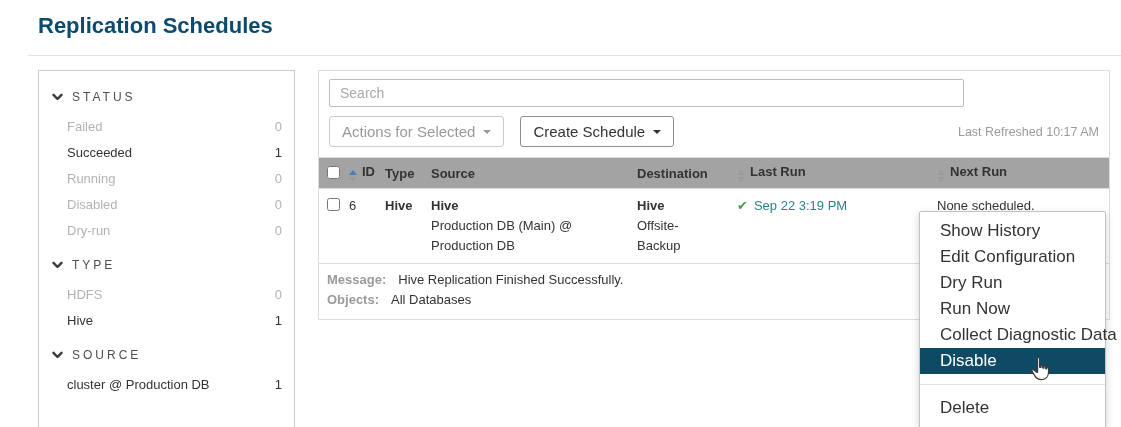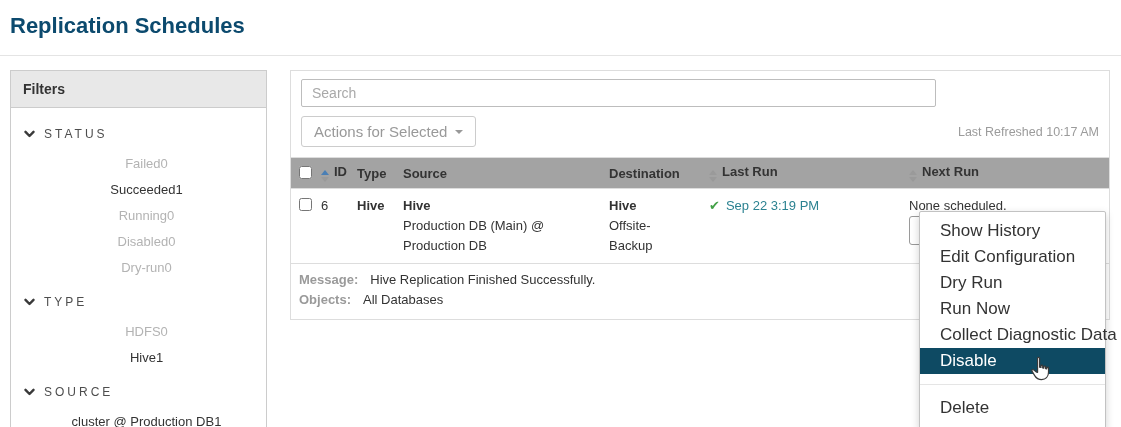--- a/index.html
+++ b/index.html
@@ -8,20 +8,21 @@
     font-family: "Liberation Sans", sans-serif;
     color: #333;
     -webkit-font-smoothing: antialiased;
   }
   .page {
     position: relative;
     width: 1121px;
     height: 427px;
     overflow: hidden;
     background: #fff;
+    padding-left: 28px;
   }
   .page-title {
     margin: 0;
     padding: 13px 0 0 10px;
     font-size: 22px;
     font-weight: bold;
     color: var(--title, #0c4a6e);
   }
   .top-rule {
     border: none;
@@ -60,21 +61,21 @@
     gap: 9px;
     font-size: 12px;
     letter-spacing: 3px;
     color: #4d4d4d;
     cursor: pointer;
     padding-left: 1px;
   }
   .section-items { margin-top: 9px; }
   .filter-item {
     display: flex;
-    justify-content: center;
+    justify-content: space-between;
     padding: 3.5px 0 3.5px 16px;
     font-size: 13px;
     line-height: 19px;
     color: #333;
     cursor: pointer;
   }
   .filter-item.muted, .filter-item.muted .filter-count { color: #b3b3b3; }
 
   
   .main {
@@ -208,21 +209,20 @@
 <body>
 
 <div class="page" style="--title: #0c4a6e; --link: #2b8291; --success-green: #43a047; --menu-highlight: #0e4a63;">
 
   <h1 class="page-title">Replication Schedules</h1>
   <hr class="top-rule">
 
   <div class="content">
 
     <div class="sidebar">
-      <div class="sidebar-header">Filters</div>
       <div class="sidebar-body">
 
         <div class="filter-section">
           <div class="section-header">
             <span><svg width="11" height="8" viewBox="0 0 11 8">
                   <path d="M1.5 1.8 L5.5 6 L9.5 1.8" stroke="#3a3a3a" stroke-width="2.4" fill="none" stroke-linecap="round" stroke-linejoin="round"></path>
                 </svg></span>
             <span>STATUS</span>
           </div>
           <div class="section-items">
@@ -288,20 +288,24 @@
 
     <div class="main">
 
       <div class="search-row">
         <input class="search-input" type="text" placeholder="Search" style="">
       </div>
 
       <div class="toolbar-row">
         <button class="btn btn-muted">
           <span>Actions for Selected</span>
+          <span class="caret-down"></span>
+        </button>
+        <button class="btn btn-strong">
+          <span>Create Schedule</span>
           <span class="caret-down"></span>
         </button>
         <span class="last-refreshed">Last Refreshed 10:17 AM</span>
       </div>
 
       <table class="sched-table">
         <colgroup>
           <col style="width:26px">
             <col style="width:36px">
             <col style="width:46px">

